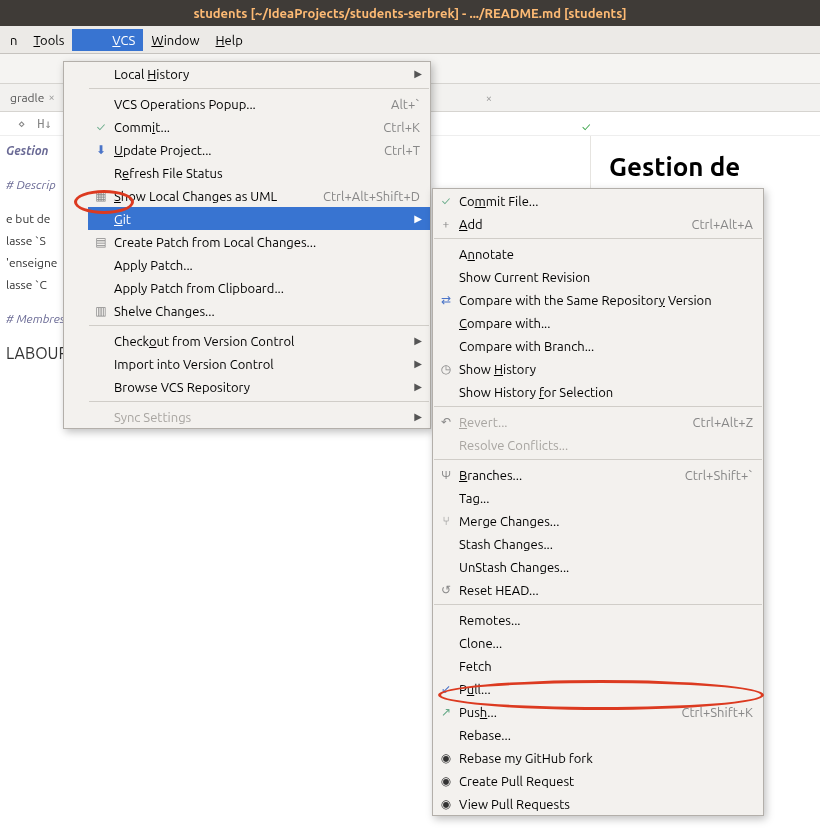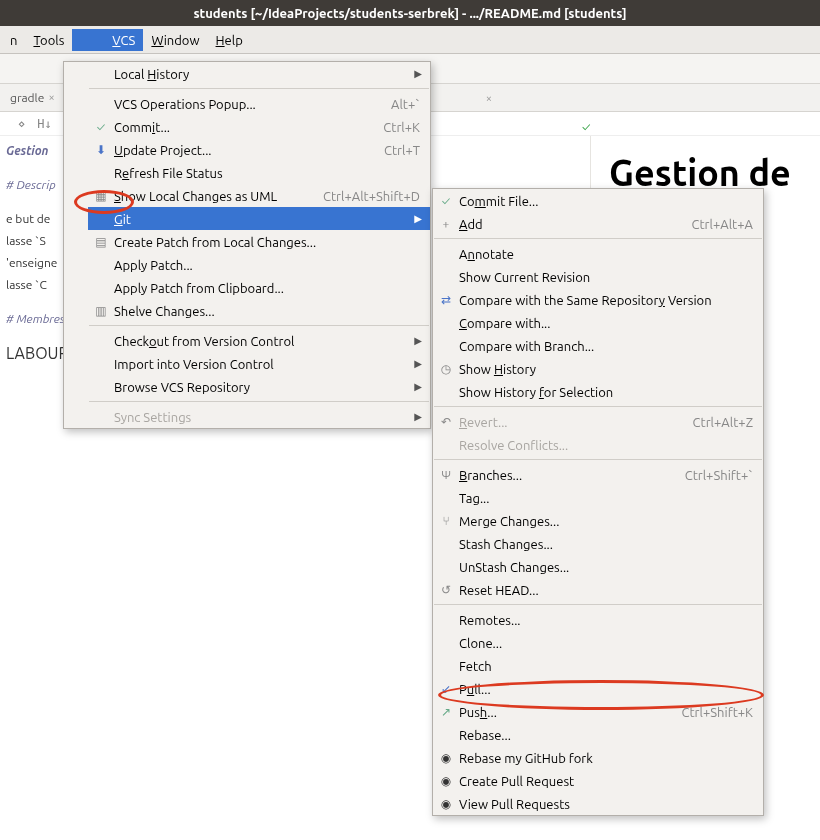--- a/index.html
+++ b/index.html
@@ -1,38 +1,38 @@
 <!DOCTYPE html>
 <html><head>
 <meta charset="utf-8">
 <style>
 * { margin:0; padding:0; box-sizing:border-box; font-family:"Ubuntu","Segoe UI",Arial,sans-serif; }
 body { width:820px; height:840px; background:#fff; overflow:hidden; position:relative; font-size:13px; }
 
-.titlebar { background:#3f3b37; color:#ffffff; height:26px; line-height:26px; text-align:center; font-weight:bold; font-size:13px; }
+.titlebar { background:#3f3b37; color:#fdba74; height:26px; line-height:26px; text-align:center; font-weight:bold; font-size:13px; }
 .menubar { background:#eceae7; height:28px; display:flex; align-items:center; padding-left:2px; border-bottom:1px solid #c6c3bf; }
 .menubar span { padding:4px 8px; }
 .menubar .sel { background:#3874d1; color:#fff;padding-left:40px; }
 .menubar u { text-decoration:underline; }
 
 .toolbar { height:30px; background:#f5f4f2; border-bottom:1px solid #d6d4d0; }
 .tabs-row { height:28px; background:#f2f1ef; border-bottom:1px solid #d6d4d0; display:flex; align-items:center; }
 .tab { padding:4px 10px; color:#555; display:flex; gap:4px; border-right:1px solid transparent; font-size:12px; }
 .tab .x { color:#999; font-size:11px; }
 .tab.inactive { color:#777; margin-left:410px; }
 .gutter { background:#fff; height:24px; border-bottom:1px solid #eee; display:flex; align-items:center; padding-left:18px; gap:12px; }
 .gutter span { font-size:12px; color:#888; font-family:monospace; }
 
 .editor { position:relative; height:680px; background:#fff; }
 .code-area { position:absolute; left:0; top:0; font-family:"DejaVu Sans Mono",monospace; font-size:12px; line-height:22px; padding:4px 0 0 6px; color:#333; }
 .code-area .kw { font-style:italic; color:#5f5f8f; font-weight:bold; }
 .code-area .it { font-style:italic; color:#6a6a95; }
 
 .preview { position:absolute; right:0; top:136px; width:230px; height:600px; background:#fff; border-left:1px solid #e6e4e0; padding:16px 0 0 18px; overflow:hidden; }
-.preview h1 { font-size:36px; font-weight:bold; margin-bottom:28px; white-space:nowrap; }
+.preview h1 { font-size:26px; font-weight:bold; margin-bottom:28px; white-space:nowrap; }
 .preview h2 { font-size:22px; font-weight:bold; margin:8px 0 18px; white-space:nowrap; }
 .preview p { font-size:14px; line-height:22px; white-space:nowrap; margin-bottom:6px; }
 
 .menu { position:absolute; background:#f3f1ee; border:1px solid #b3afaa; box-shadow:2px 3px 8px rgba(0,0,0,.25); font-size:13px; }
 .menu .row { display:flex; align-items:center; height:23px; padding:0 10px 0 26px; position:relative; white-space:nowrap; }
 .menu .row.sel { background:#3874d1; color:#fff; }
 .menu .row.disabled { color:#a8a5a1; }
 .menu .sep { height:1px; background:#d0cdc8; margin:3px 1px; }
 .menu .lbl { flex:1; }
 .menu .sc { color:#888; font-size:13px; margin-left:30px; }

